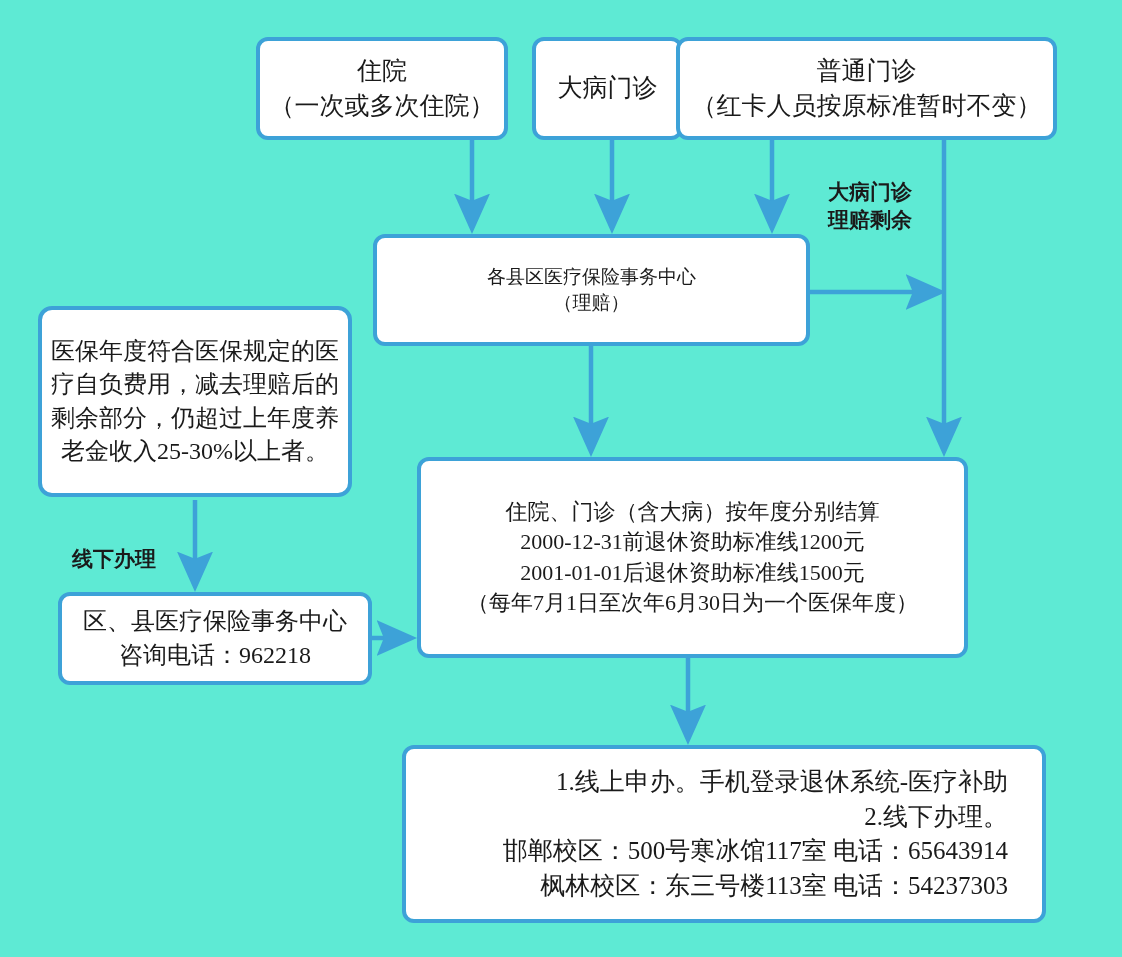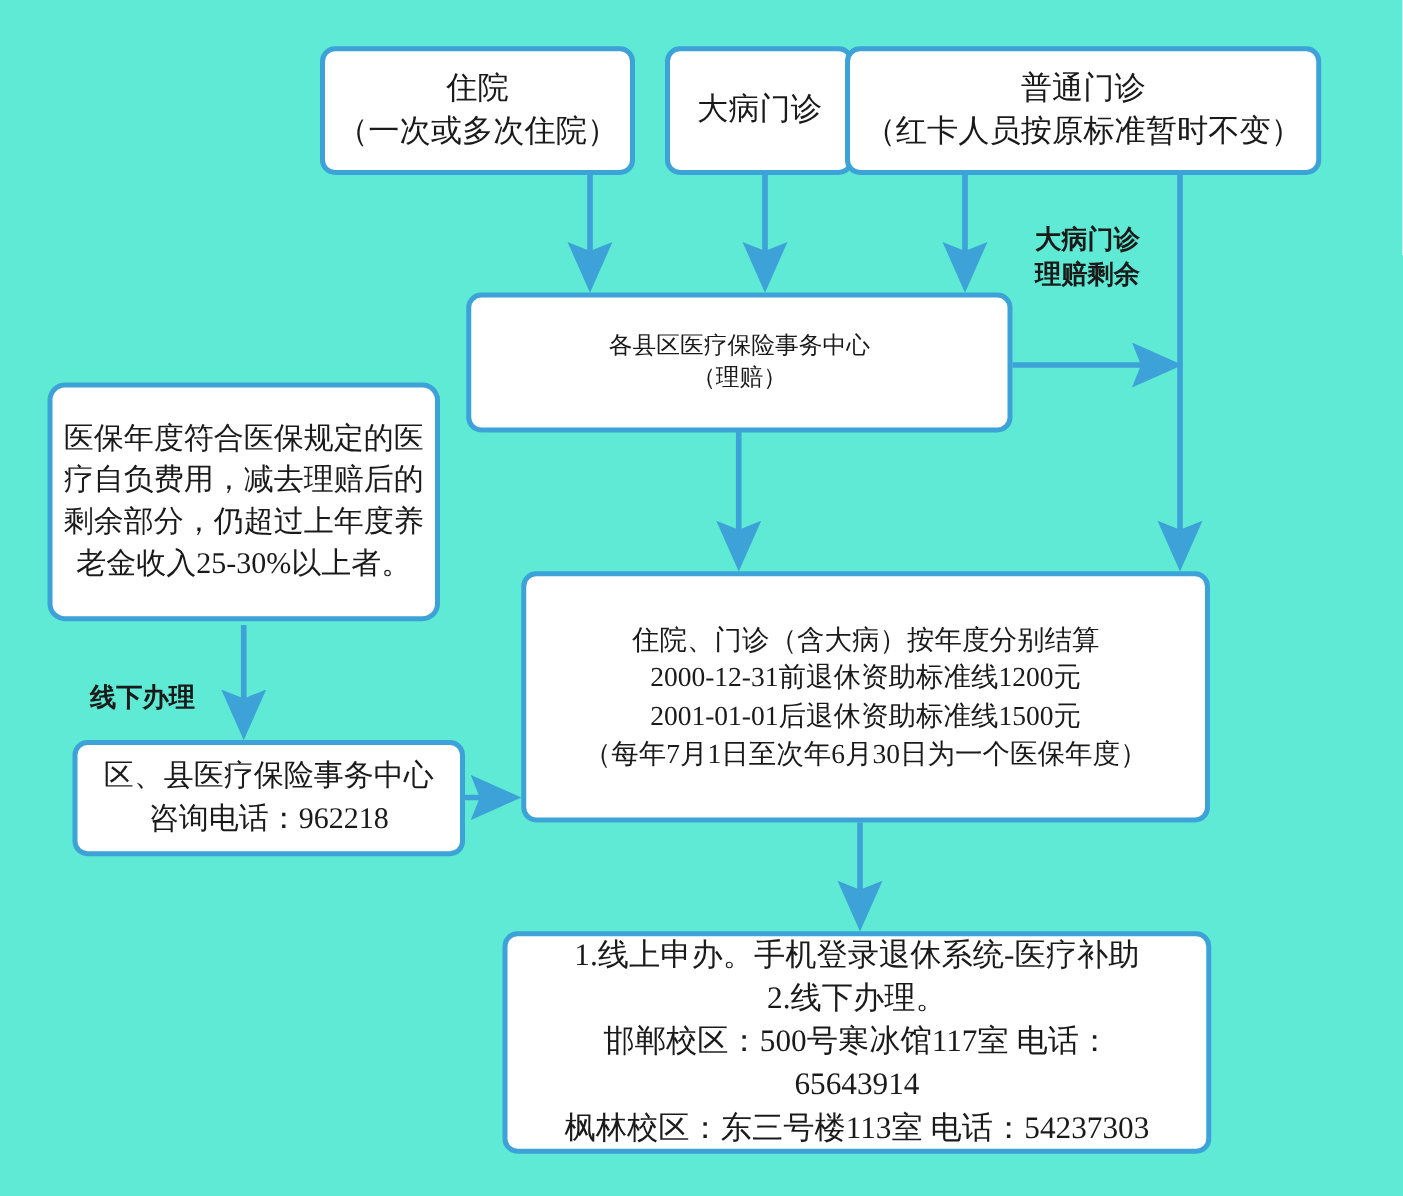--- a/index.html
+++ b/index.html
@@ -39,22 +39,22 @@
   }
   .node .txt { display: block; width: 100%; }
   .n-inpatient      { left:256px; top:37px;  width:252px; height:103px; font-size:25px; }
   .n-major-opd      { left:532px; top:37px;  width:151px; height:103px; font-size:25px; }
   .n-general-opd    { left:676px; top:37px;  width:381px; height:103px; font-size:25px; }
   .n-county-center  { left:373px; top:234px; width:437px; height:112px;  font-size:19px; }
   .n-criteria       { left:38px;  top:306px; width:314px; height:191px; font-size:24px;
                       border-radius: 14px; }
   .n-district-center{ left:38px;  top:592px; width:314px; height:93px;  font-size:24px;margin-left:20px; }
   .n-settlement     { left:417px; top:457px; width:551px; height:201px; font-size:22px; }
-  .n-howto          { left:402px; top:745px; width:567px; height:178px; font-size:25px;
-                      justify-content:flex-start; text-align:center; }
+  .n-howto          { left:402px; top:745px; width:644px; height:178px; font-size:25px;
+                      justify-content:flex-start; text-align:right; }
   .n-howto .txt { padding: 0 34px; }
 
   .edge-label {
     position: absolute;
     font-family: "Liberation Sans", "DejaVu Sans", sans-serif;
     font-weight: bold;
     font-size: 21px;
     color: #1a1a1a;
     line-height: 1.35;
     white-space: pre-line;

